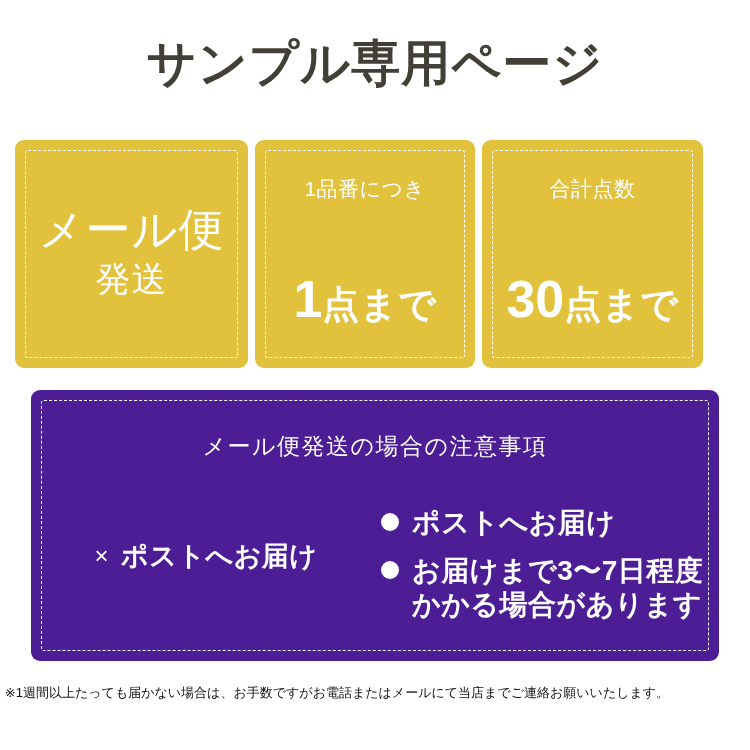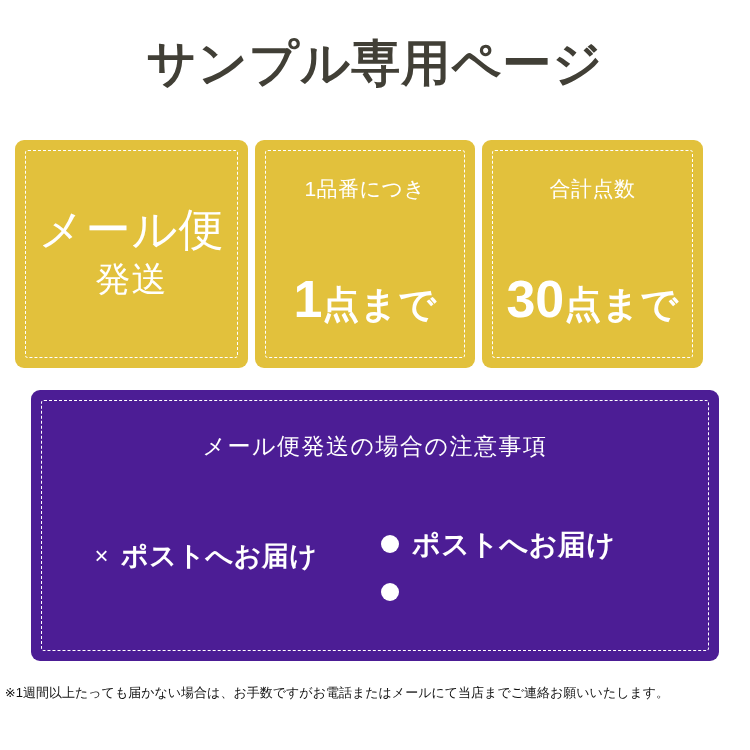--- a/index.html
+++ b/index.html
@@ -266,20 +266,22 @@
 
       <div class="notice-right">
 
         <div class="bullet-row">
           <span class="bullet-dot"></span>
           <span class="bullet-text">ポストへお届け</span>
         </div>
 
         <div class="bullet-row">
           <span class="bullet-dot"></span>
+          <span class="bullet-text">お届けまで3〜7日程度
+かかる場合があります</span>
         </div>
 
       </div>
     </div>
   </div>
 
   <div class="footer-note">※1週間以上たっても届かない場合は、お手数ですがお電話またはメールにて当店までご連絡お願いいたします。</div>
 
 </div>
 

